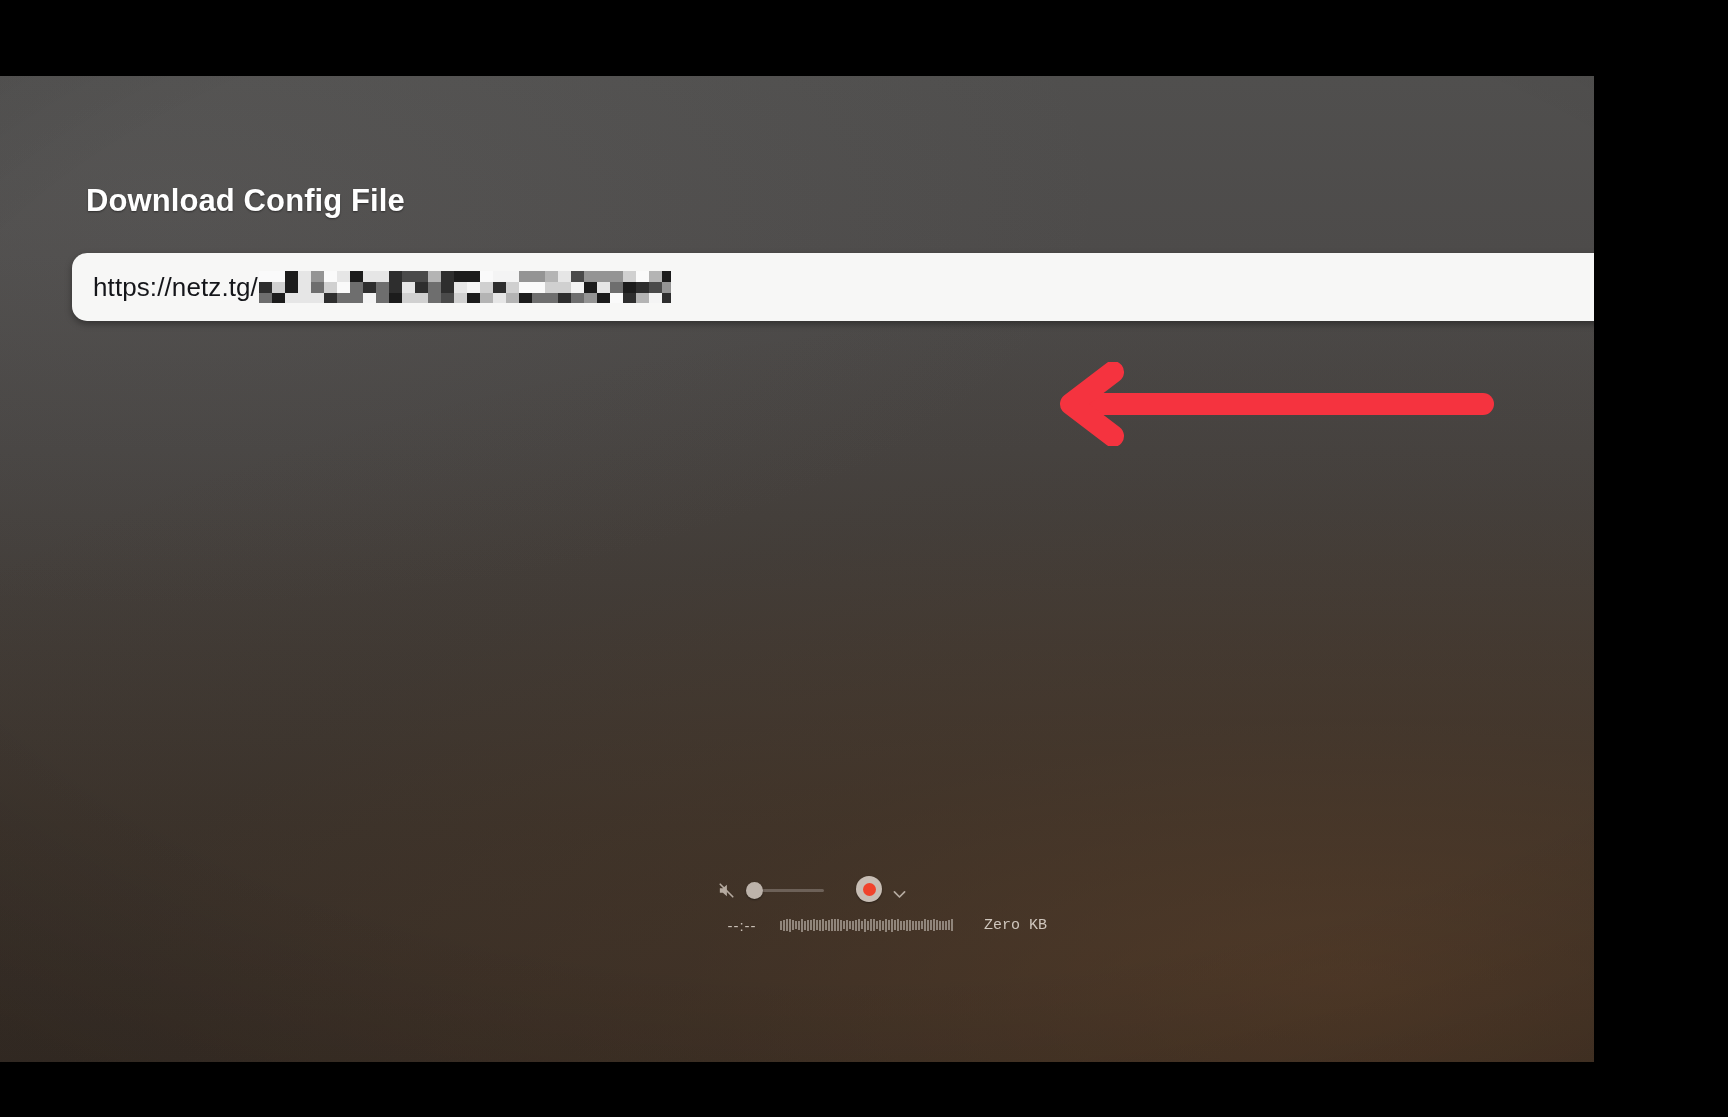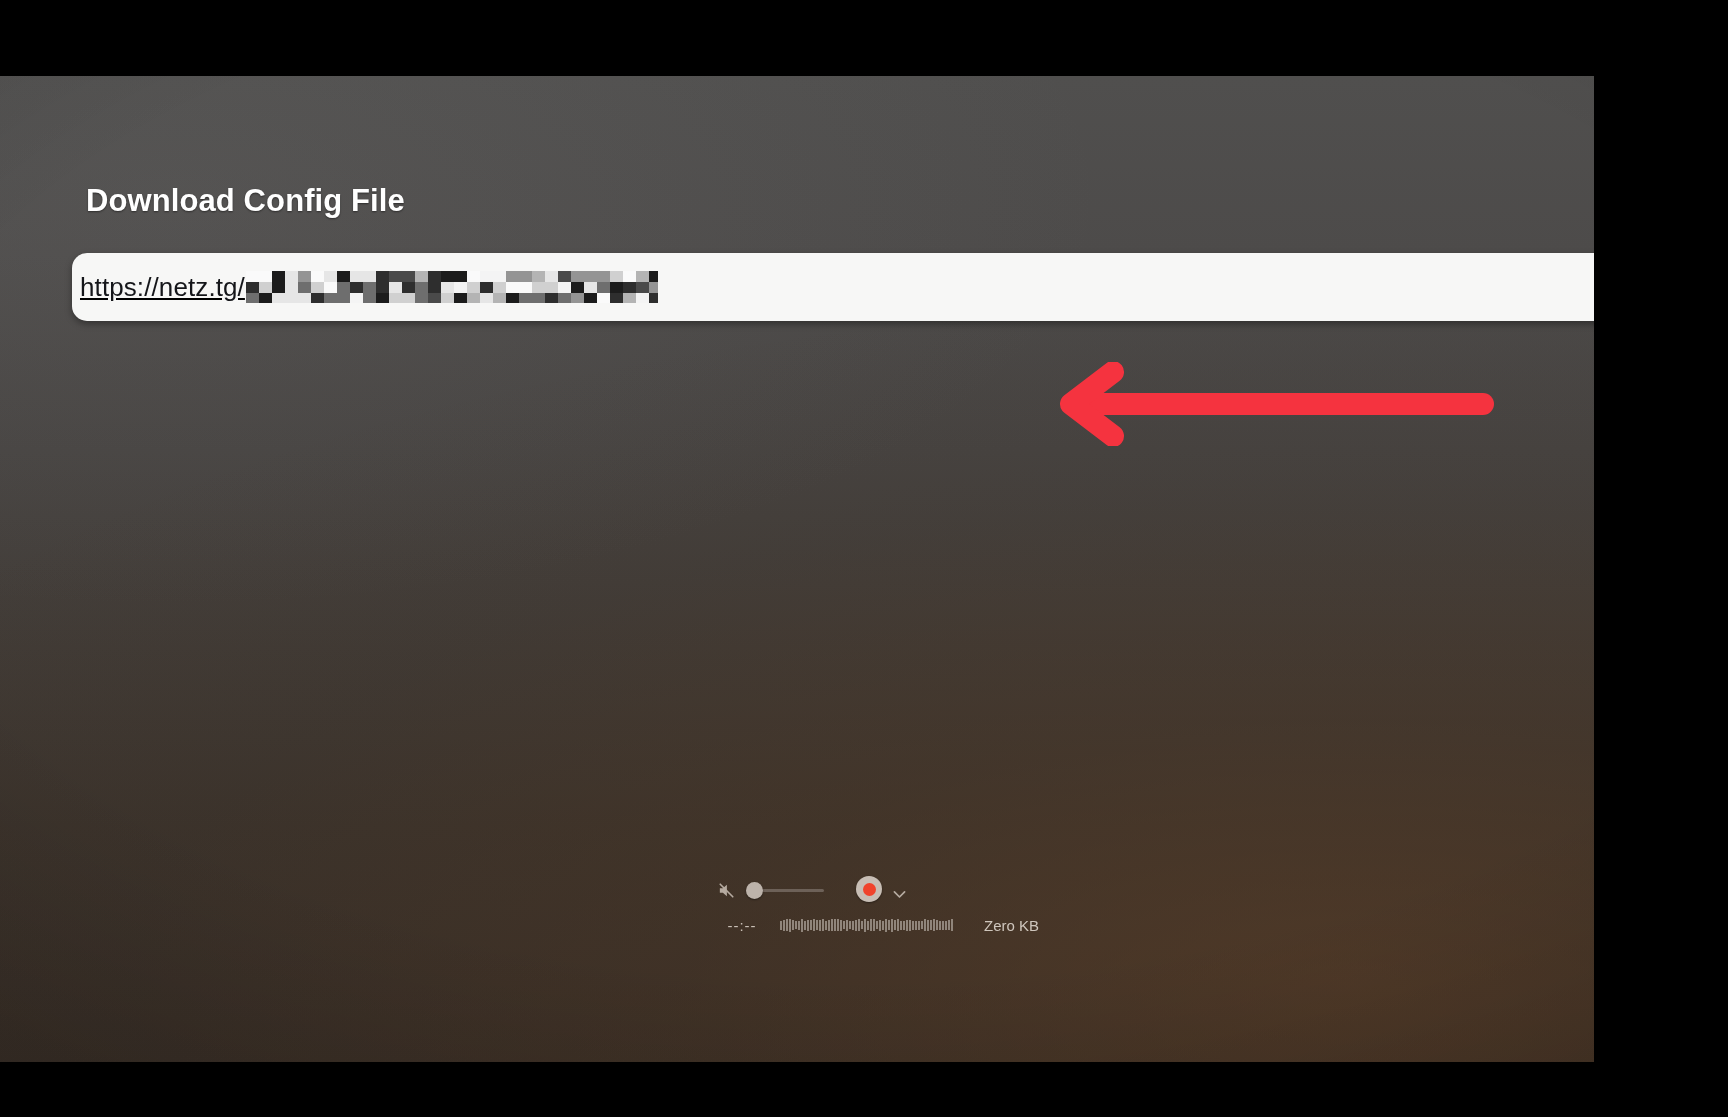--- a/index.html
+++ b/index.html
@@ -121,23 +121,22 @@
     background: #f7f7f6;
     border-radius: 15px;
     box-shadow: 0 3px 7px rgba(0,0,0,0.36);
     display: flex;
     align-items: center;
     overflow: hidden;
   }
   .url-inner {
     display: flex;
     align-items: center;
-    padding-left: 8px;
+    padding-left: 21px;
     white-space: nowrap;
-    text-decoration: underline;
   }
   .url-visible {
     font-size: 26px;
     color: #15161a;
     letter-spacing: 0.1px;
   }
   
   .url-redacted {
     position: relative;
     display: inline-block;
@@ -312,20 +311,21 @@
     width: 2px;
     background: #90857b;
     border-radius: 0;
     flex: 0 0 auto;
   }
   .size-label {
     margin-left: 12px;
     font-size: 15px;
     color: #cfc6bd;
     white-space: nowrap;
+    font-family: Liberation Mono, monospace;
   }
 </style>
 </head>
 <body>
 
 <div class="screen">
 
   <div class="page">
     <div class="page-grad-a"></div>
     <div class="page-grad-b"></div>

